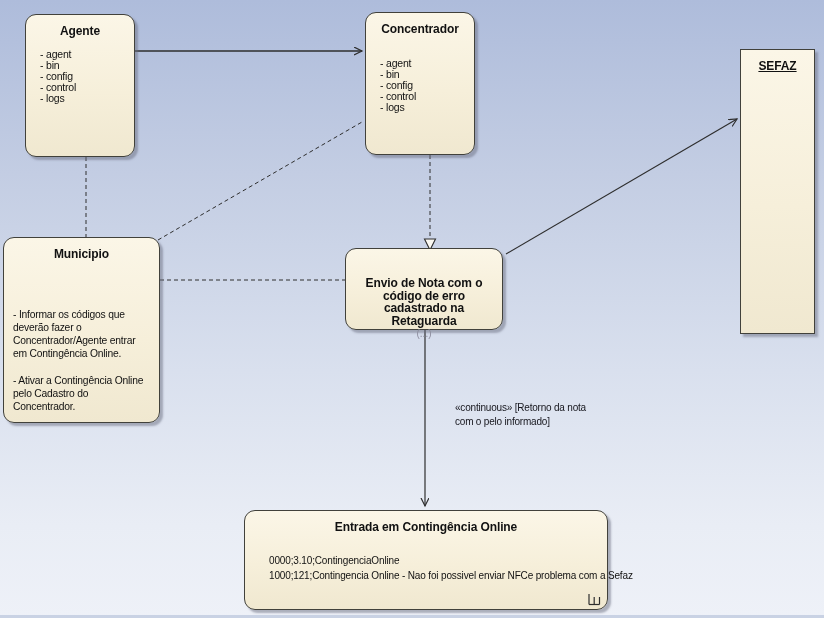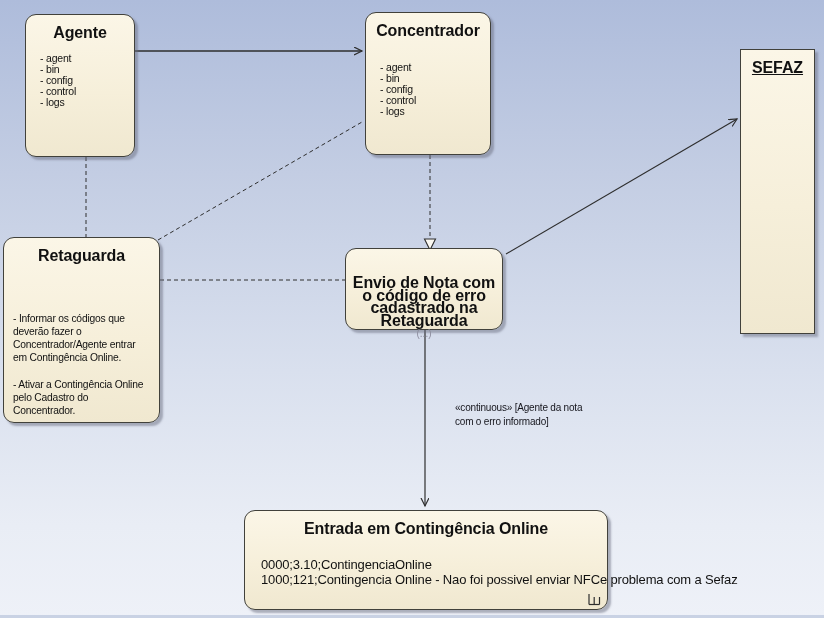--- a/index.html
+++ b/index.html
@@ -12,27 +12,27 @@
   svg.connectors{position:absolute; left:0; top:0; width:824px; height:618px; overflow:visible;}
 
   .node{
     position:absolute; box-sizing:border-box;
     background:linear-gradient(180deg,#fbf6e7 0%, #f6efda 55%, #f0e8d0 100%);
     border:1.6px solid #41413b;
     box-shadow:3px 3px 2px rgba(105,110,128,0.5);
     color:#111;
   }
   .rounded{border-radius:11px;}
-  .node-title{font-weight:bold; font-size:16px; text-align:center; padding-top:9px; letter-spacing:-0.1px;}
+  .node-title{font-weight:bold; font-size:12px; text-align:center; padding-top:9px; letter-spacing:-0.1px;}
   .underlined{text-decoration:underline;}
   .attr-list{margin-top:11px; padding-left:14px; font-size:10.5px; line-height:11px; letter-spacing:-0.2px;}
   .attr-list div{white-space:nowrap;}
   .body-text{font-size:10.3px; line-height:13px; letter-spacing:-0.2px; padding:0 9px;}
   .ellipsis-text{color:#8d8d9e; font-size:10px; text-align:center; margin-top:1px;}
-  .code-lines{font-size:13px; line-height:15px; letter-spacing:-0.15px; padding-left:16px; white-space:nowrap;}
+  .code-lines{font-size:10px; line-height:15px; letter-spacing:-0.15px; padding-left:24px; white-space:nowrap;}
   .edge-label{
     position:absolute; left:455px; top:401px; width:148px;
     font-size:10px; line-height:14px; color:#16161d; letter-spacing:-0.2px;
   }
   .rake{position:absolute; right:5px; bottom:3px;}
 </style>
 </head>
 <body>
 
 <div class="canvas">
@@ -57,37 +57,37 @@
     <div class="node-title">Agente</div>
     <div class="attr-list">
       <div>- agent</div>
       <div>- bin</div>
       <div>- config</div>
       <div>- control</div>
       <div>- logs</div>
     </div>
   </div>
 
-  <div class="node rounded" style="left:365px; top:12px; width:126px; height:143px;">
+  <div class="node rounded" style="left:365px; top:12px; width:110px; height:143px;">
     <div class="node-title">Concentrador</div>
     <div class="attr-list" style="margin-top:22px;">
       <div>- agent</div>
       <div>- bin</div>
       <div>- config</div>
       <div>- control</div>
       <div>- logs</div>
     </div>
   </div>
 
   <div class="node" style="left:740px; top:13px; width:75px; height:285px;margin-top:36px;">
     <div class="node-title underlined">SEFAZ</div>
   </div>
 
   <div class="node rounded" style="left:3px; top:237px; width:157px; height:186px;">
-    <div class="node-title">Retaguarda</div>
+    <div class="node-title">Municipio</div>
     <div class="body-text" style="margin-top:47px;">- Informar os códigos que deverão fazer o Concentrador/Agente entrar em Contingência Online.</div>
     <div class="body-text" style="margin-top:14px;">- Ativar a Contingência Online pelo Cadastro do Concentrador.</div>
   </div>
 
   <div class="node rounded" style="left:345px; top:248px; width:158px; height:82px;">
     <div class="node-title" style="padding:8px 5px 0 5px; line-height:12.5px;margin-top:20px;">Envio de Nota com o código de erro cadastrado na Retaguarda</div>
     <div class="ellipsis-text">(...)</div>
   </div>
 
   <div class="node rounded" style="left:244px; top:510px; width:364px; height:100px;">
@@ -99,15 +99,15 @@
     <svg class="rake" width="15" height="13" viewBox="0 0 15 13">
       <g stroke="#2e2e2e" stroke-width="1.2" fill="none">
         <line x1="2" y1="1" x2="2" y2="11.5"></line>
         <line x1="2" y1="11.5" x2="12.5" y2="11.5"></line>
         <line x1="7.2" y1="4" x2="7.2" y2="11.5"></line>
         <line x1="12.5" y1="4" x2="12.5" y2="11.5"></line>
       </g>
     </svg>
   </div>
 
-  <div class="edge-label">«continuous» [Agente da nota com o erro informado]</div>
+  <div class="edge-label">«continuous» [Retorno da nota com o pelo informado]</div>
 
 </div>
 
 </body></html>

